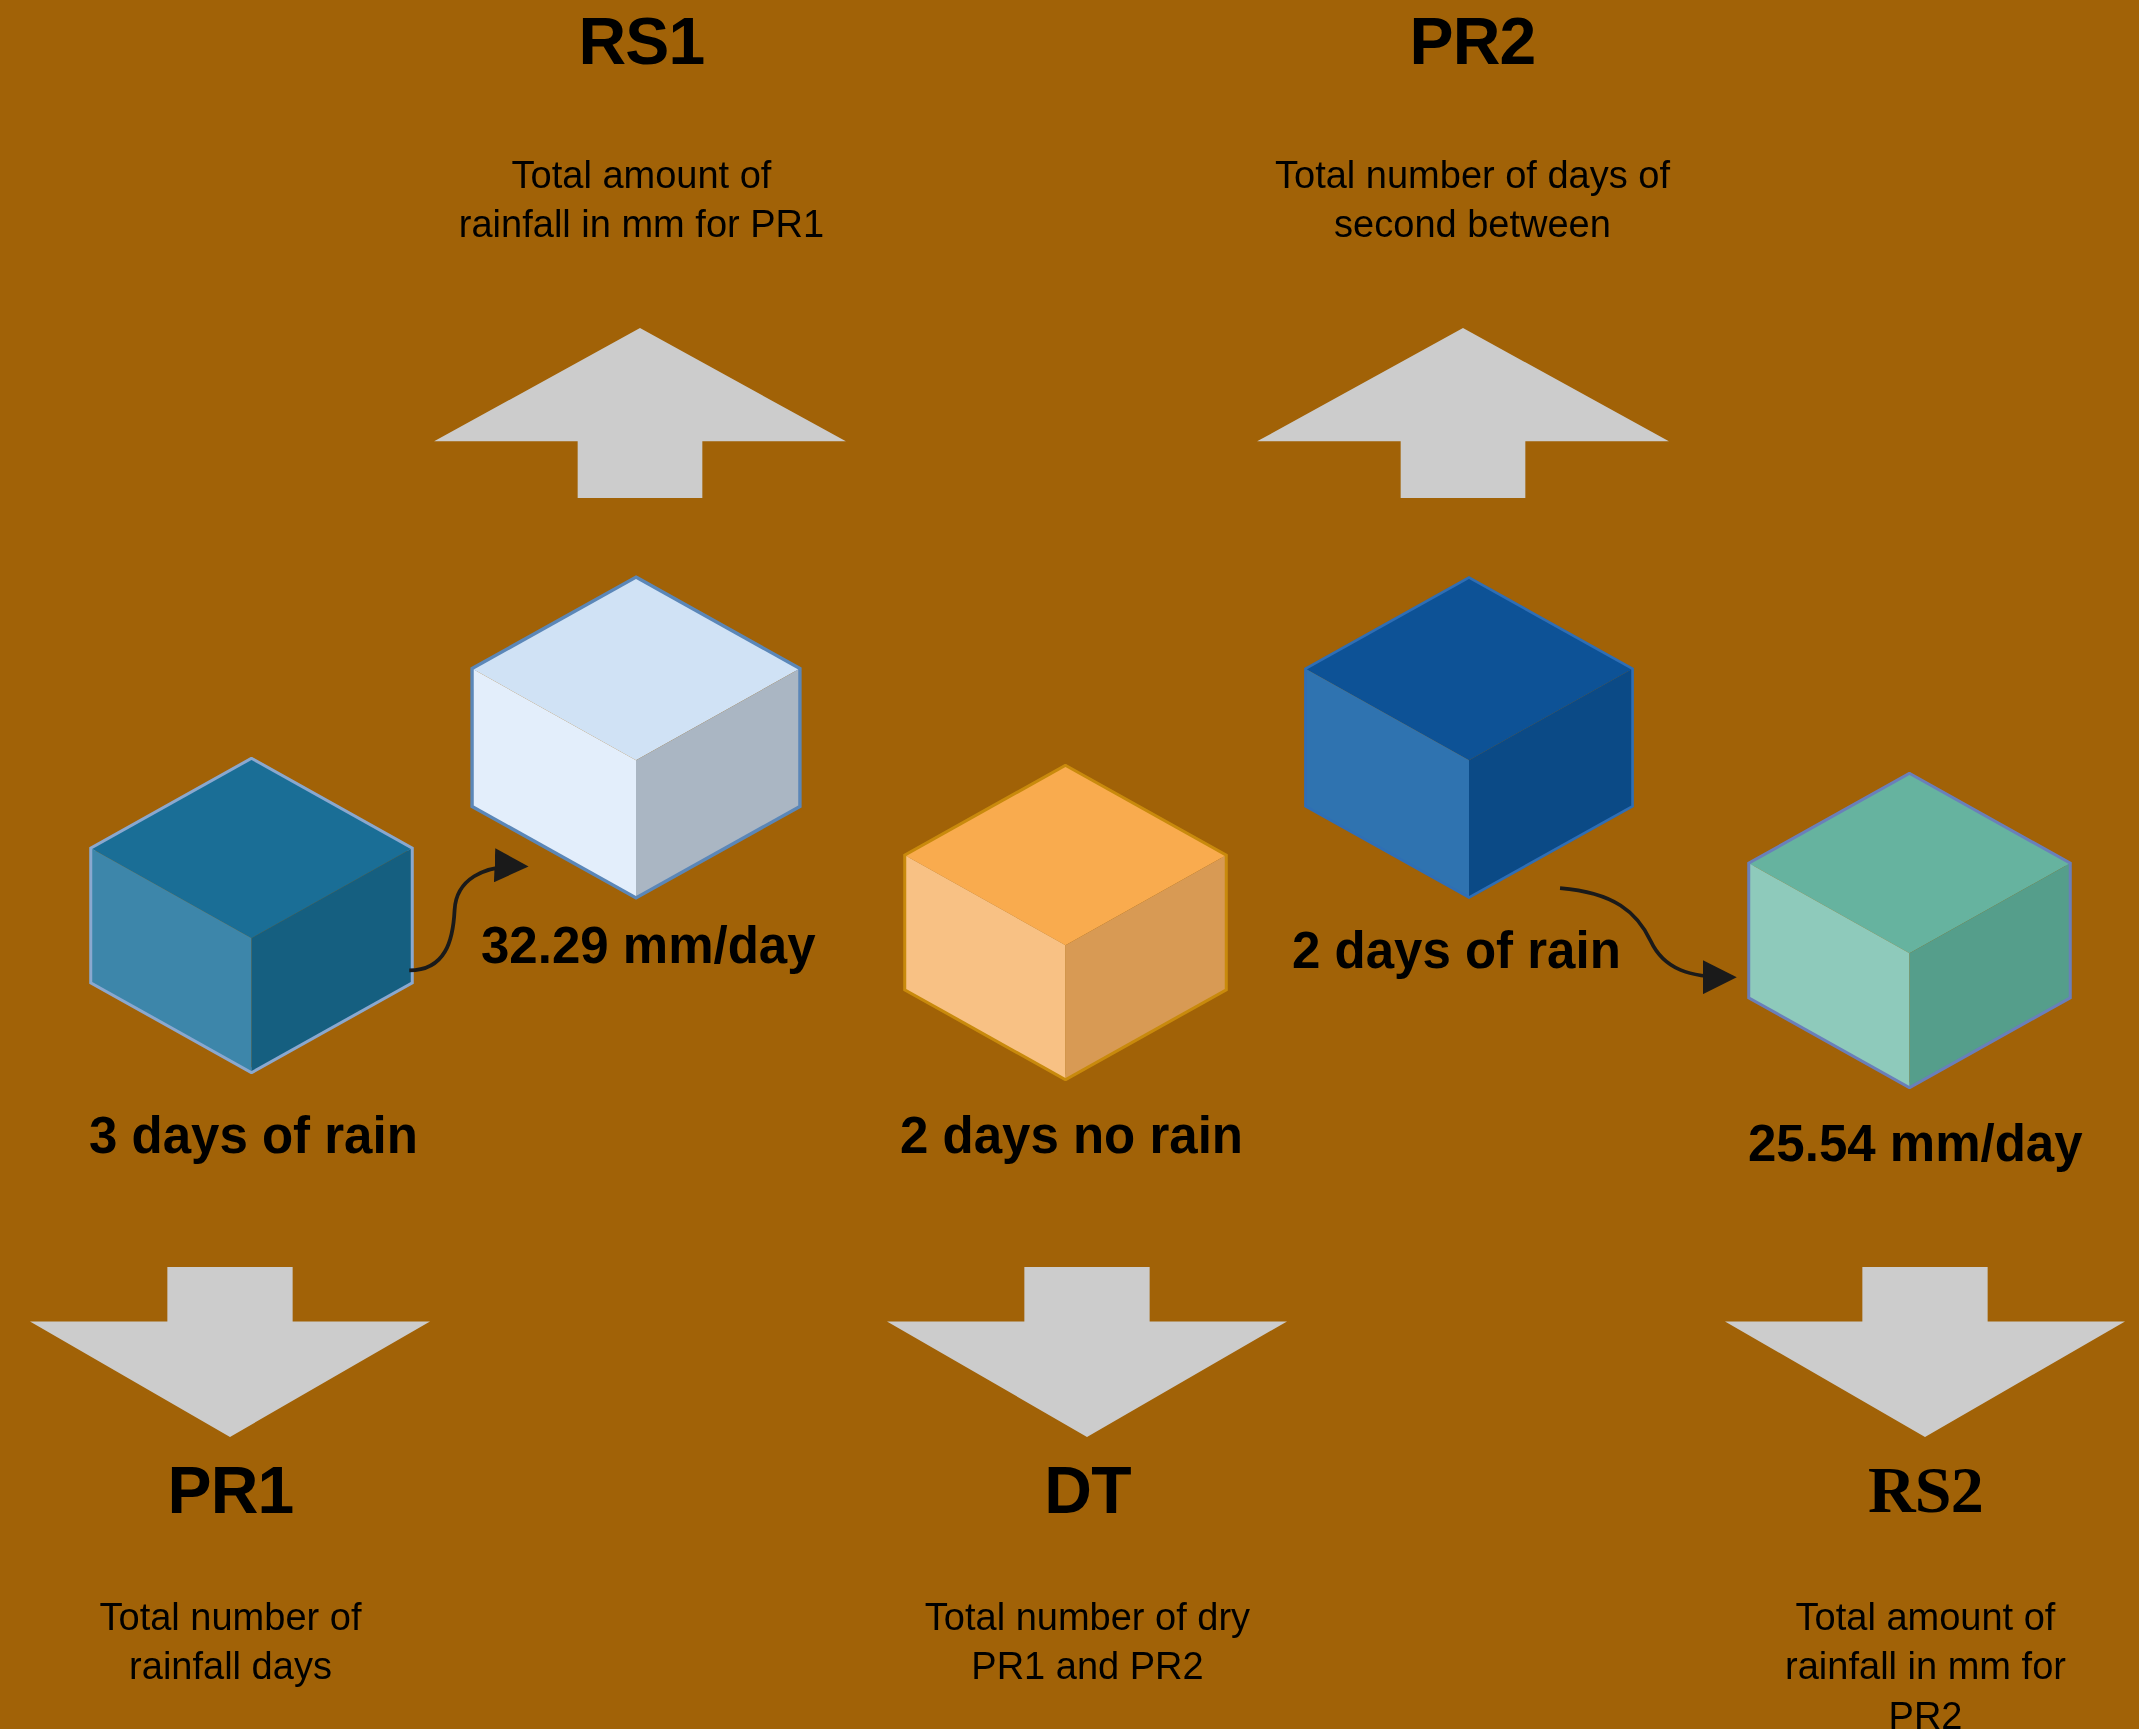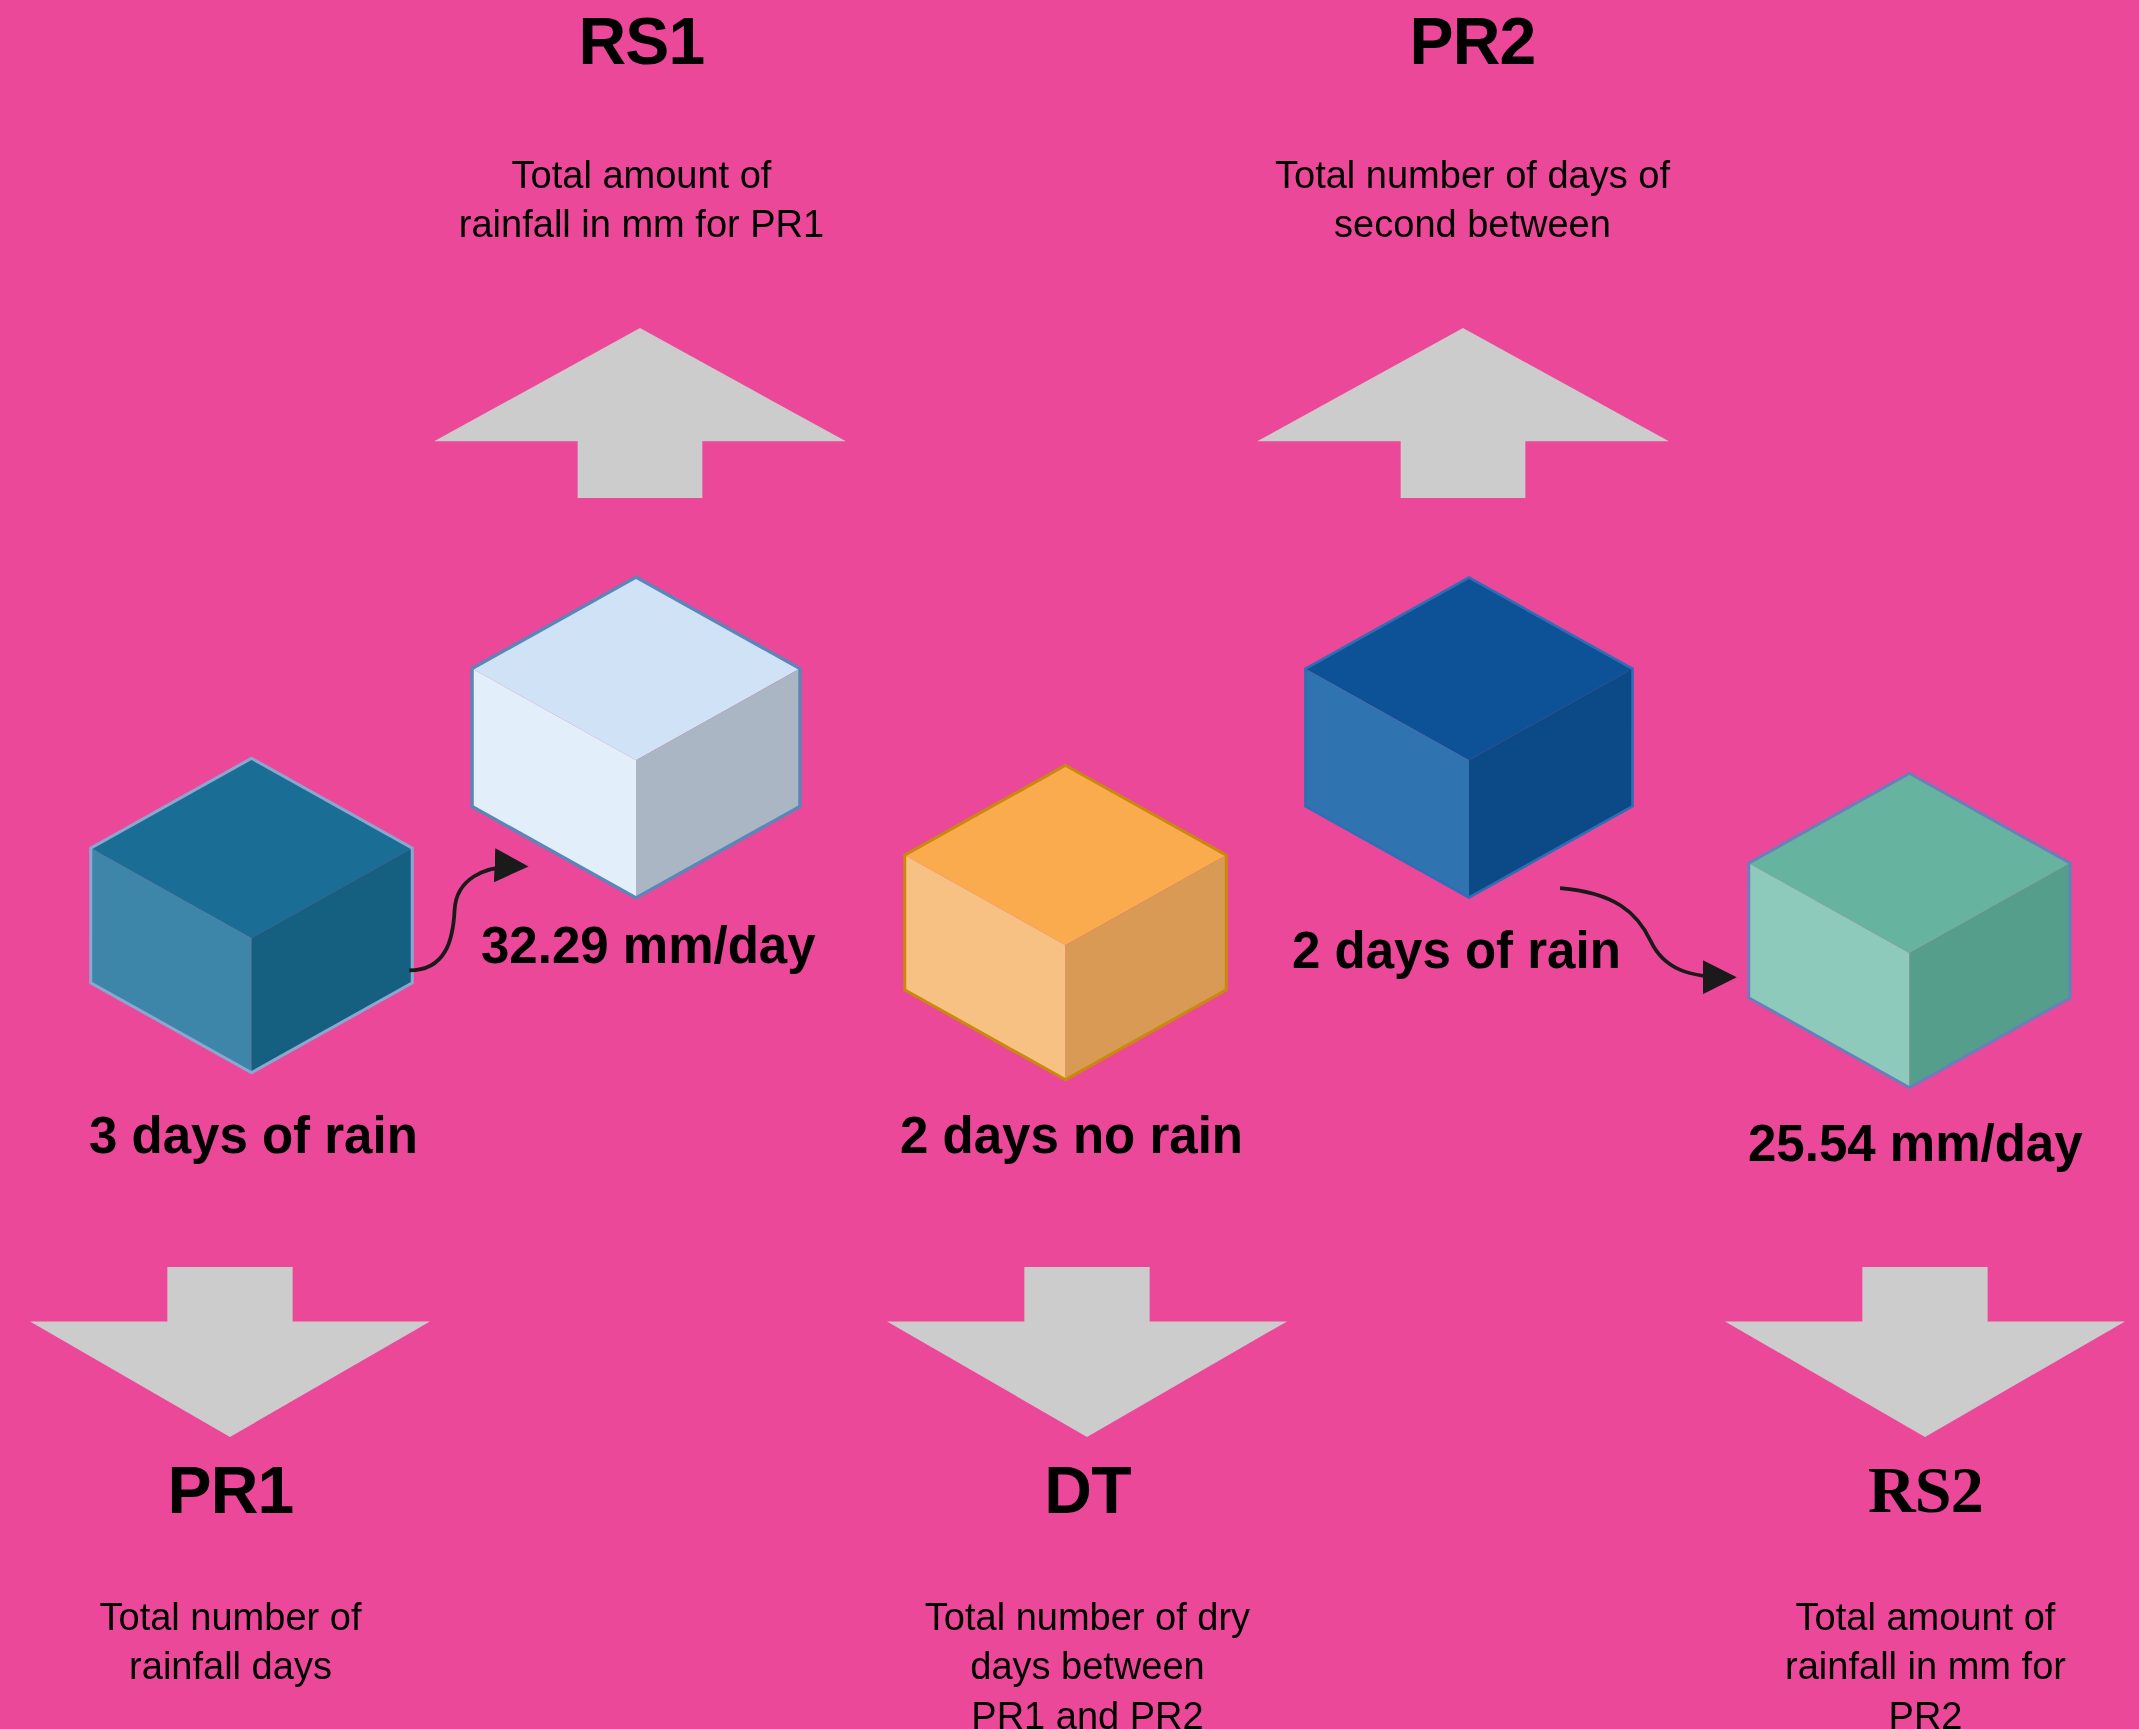--- a/index.html
+++ b/index.html
@@ -8,21 +8,21 @@
     background: #ffffff;
   }
   body {
     font-family: "Liberation Sans", sans-serif;
     color: #000000;
   }
   #stage {
     position: relative;
     width: 2140px;
     height: 1730px;
-    background: #ec4899;
+    background: #a16207;
     overflow: hidden;
   }
   .abs { position: absolute; }
 
   .hdr-title {
     font-size: 66px;
     font-weight: bold;
     letter-spacing: -0.8px;
     text-align: center;
     line-height: 1.0;
@@ -169,21 +169,20 @@
 
   <div class="abs hdr-title" style="left:57px; top:1457px; width:347px;">PR1</div>
   <div class="abs hdr-desc" style="left:57px; top:1593px; width:347px;">
     <div>Total number of</div>
     <div>rainfall days</div>
   </div>
 
   <div class="abs hdr-title" style="left:914px; top:1457px; width:347px;">DT</div>
   <div class="abs hdr-desc" style="left:914px; top:1593px; width:347px;">
     <div>Total number of dry</div>
-    <div>days between</div>
     <div>PR1 and PR2</div>
   </div>
 
   <div class="abs hdr-title" style="left:1752px; top:1457px; width:347px;font-family:Liberation Serif, serif;">RS2</div>
   <div class="abs hdr-desc" style="left:1752px; top:1593px; width:347px;">
     <div>Total amount of</div>
     <div>rainfall in mm for</div>
     <div>PR2</div>
   </div>
 

